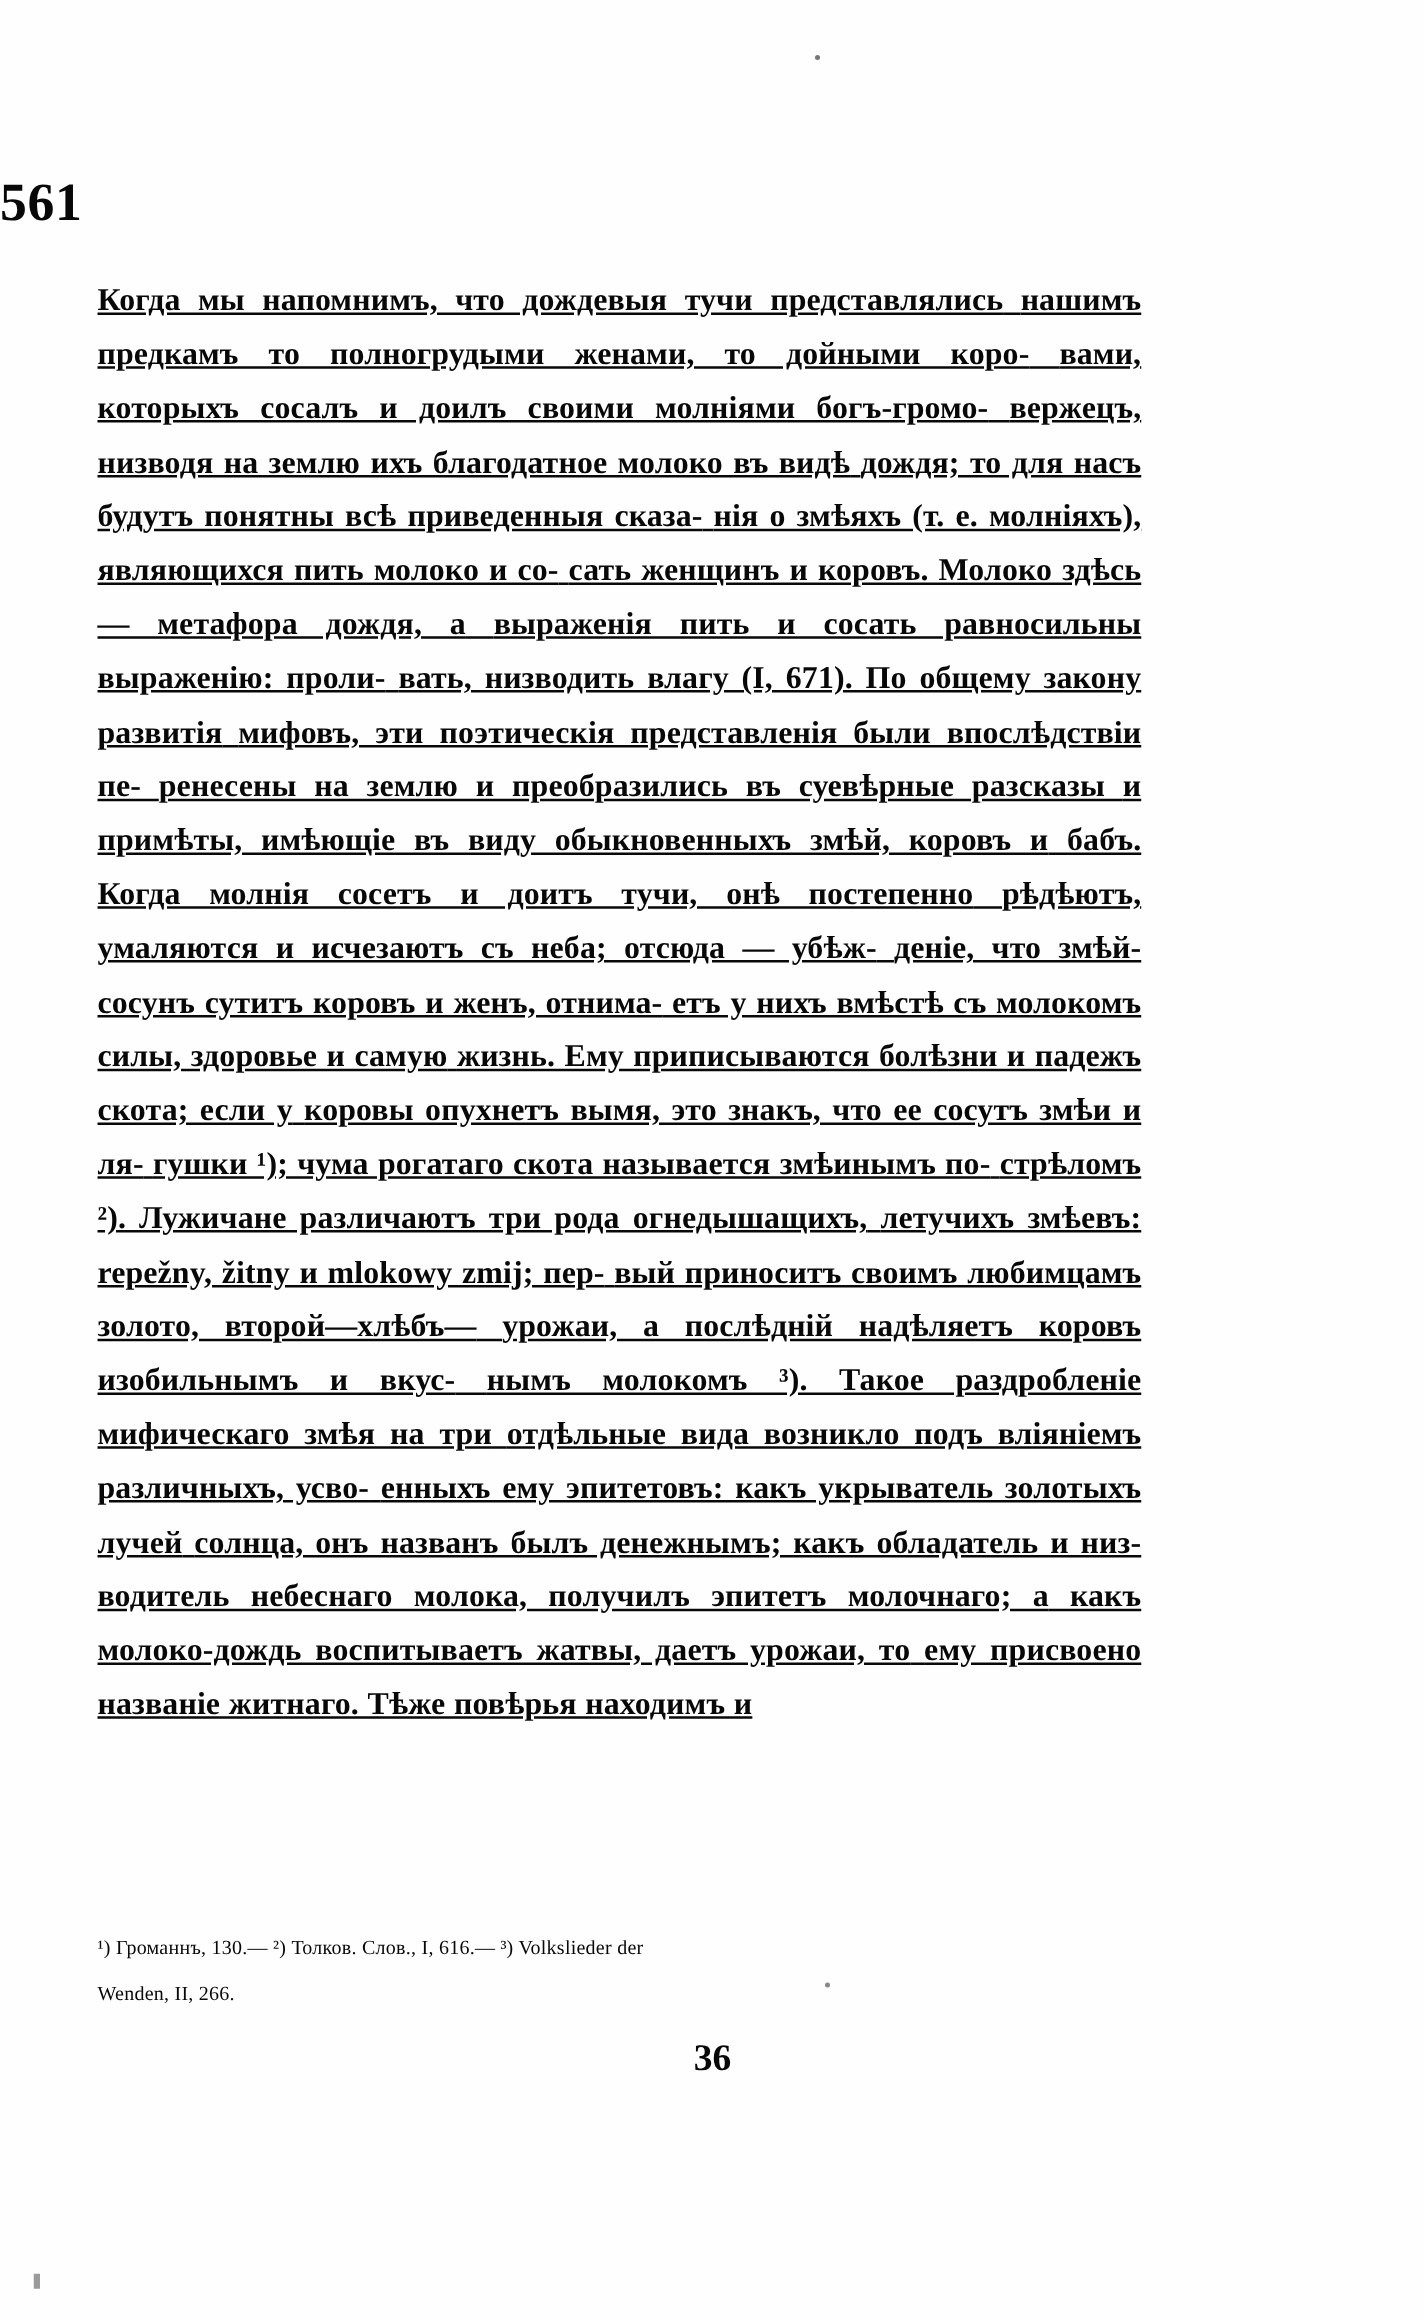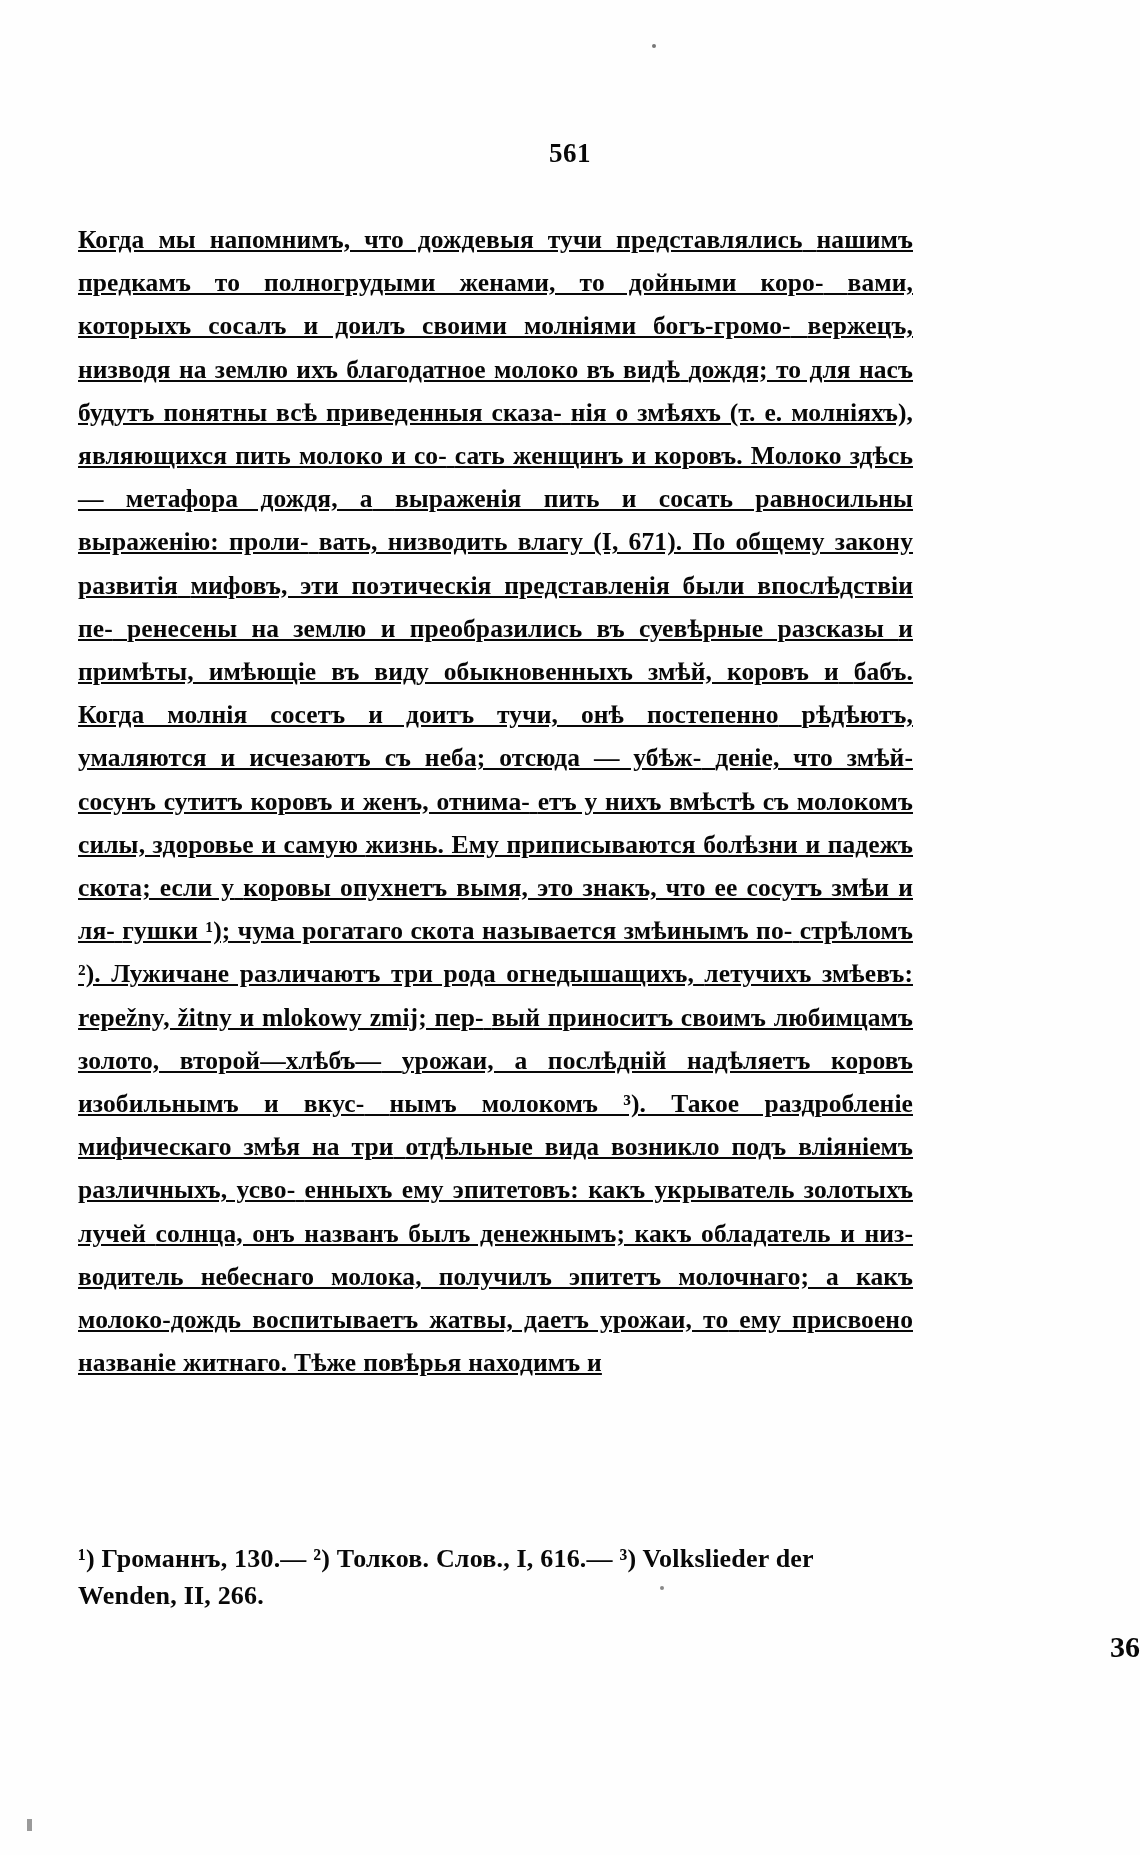--- a/index.html
+++ b/index.html
@@ -20,22 +20,22 @@
     left: 0; top: 0;
     width: 1140px;
     height: 1855px;
     background: #fefefe;
   }
   .page-number-top {
     position: absolute;
     top: 138px;
     left: 0;
     width: 1140px;
-    text-align: center;
-    font-size: 27px;
+    text-align: left;
+    font-size: 43px;
     font-weight: bold;
     letter-spacing: 0.5px;
   }
   .body-text {
     position: absolute;
     left: 78px;
     top: 218px;
     width: 835px;
     font-size: 25.5px;
     font-weight: bold;
@@ -55,32 +55,32 @@
     left: 78px;
     top: 1536px;
     width: 0px;
     border-top: 0px solid #000;
   }
   .footnotes {
     position: absolute;
     left: 78px;
     top: 1540px;
     width: 840px;
-    font-size: 26px;
-    font-weight: bold;
+    font-size: 16px;
+    font-weight: normal;
     line-height: 37px;
     letter-spacing: 0.2px;
   }
   .footnotes p { margin: 0; }
   .signature {
     position: absolute;
     top: 1630px;
     left: 0;
     width: 1140px;
-    text-align: right;
+    text-align: center;
     font-size: 30px;
     font-weight: bold;
   }
   .edge-mark-top {
     position: absolute;
     top: 44px;
     left: 652px;
     width: 4px;
     height: 4px;
     background: #777;

